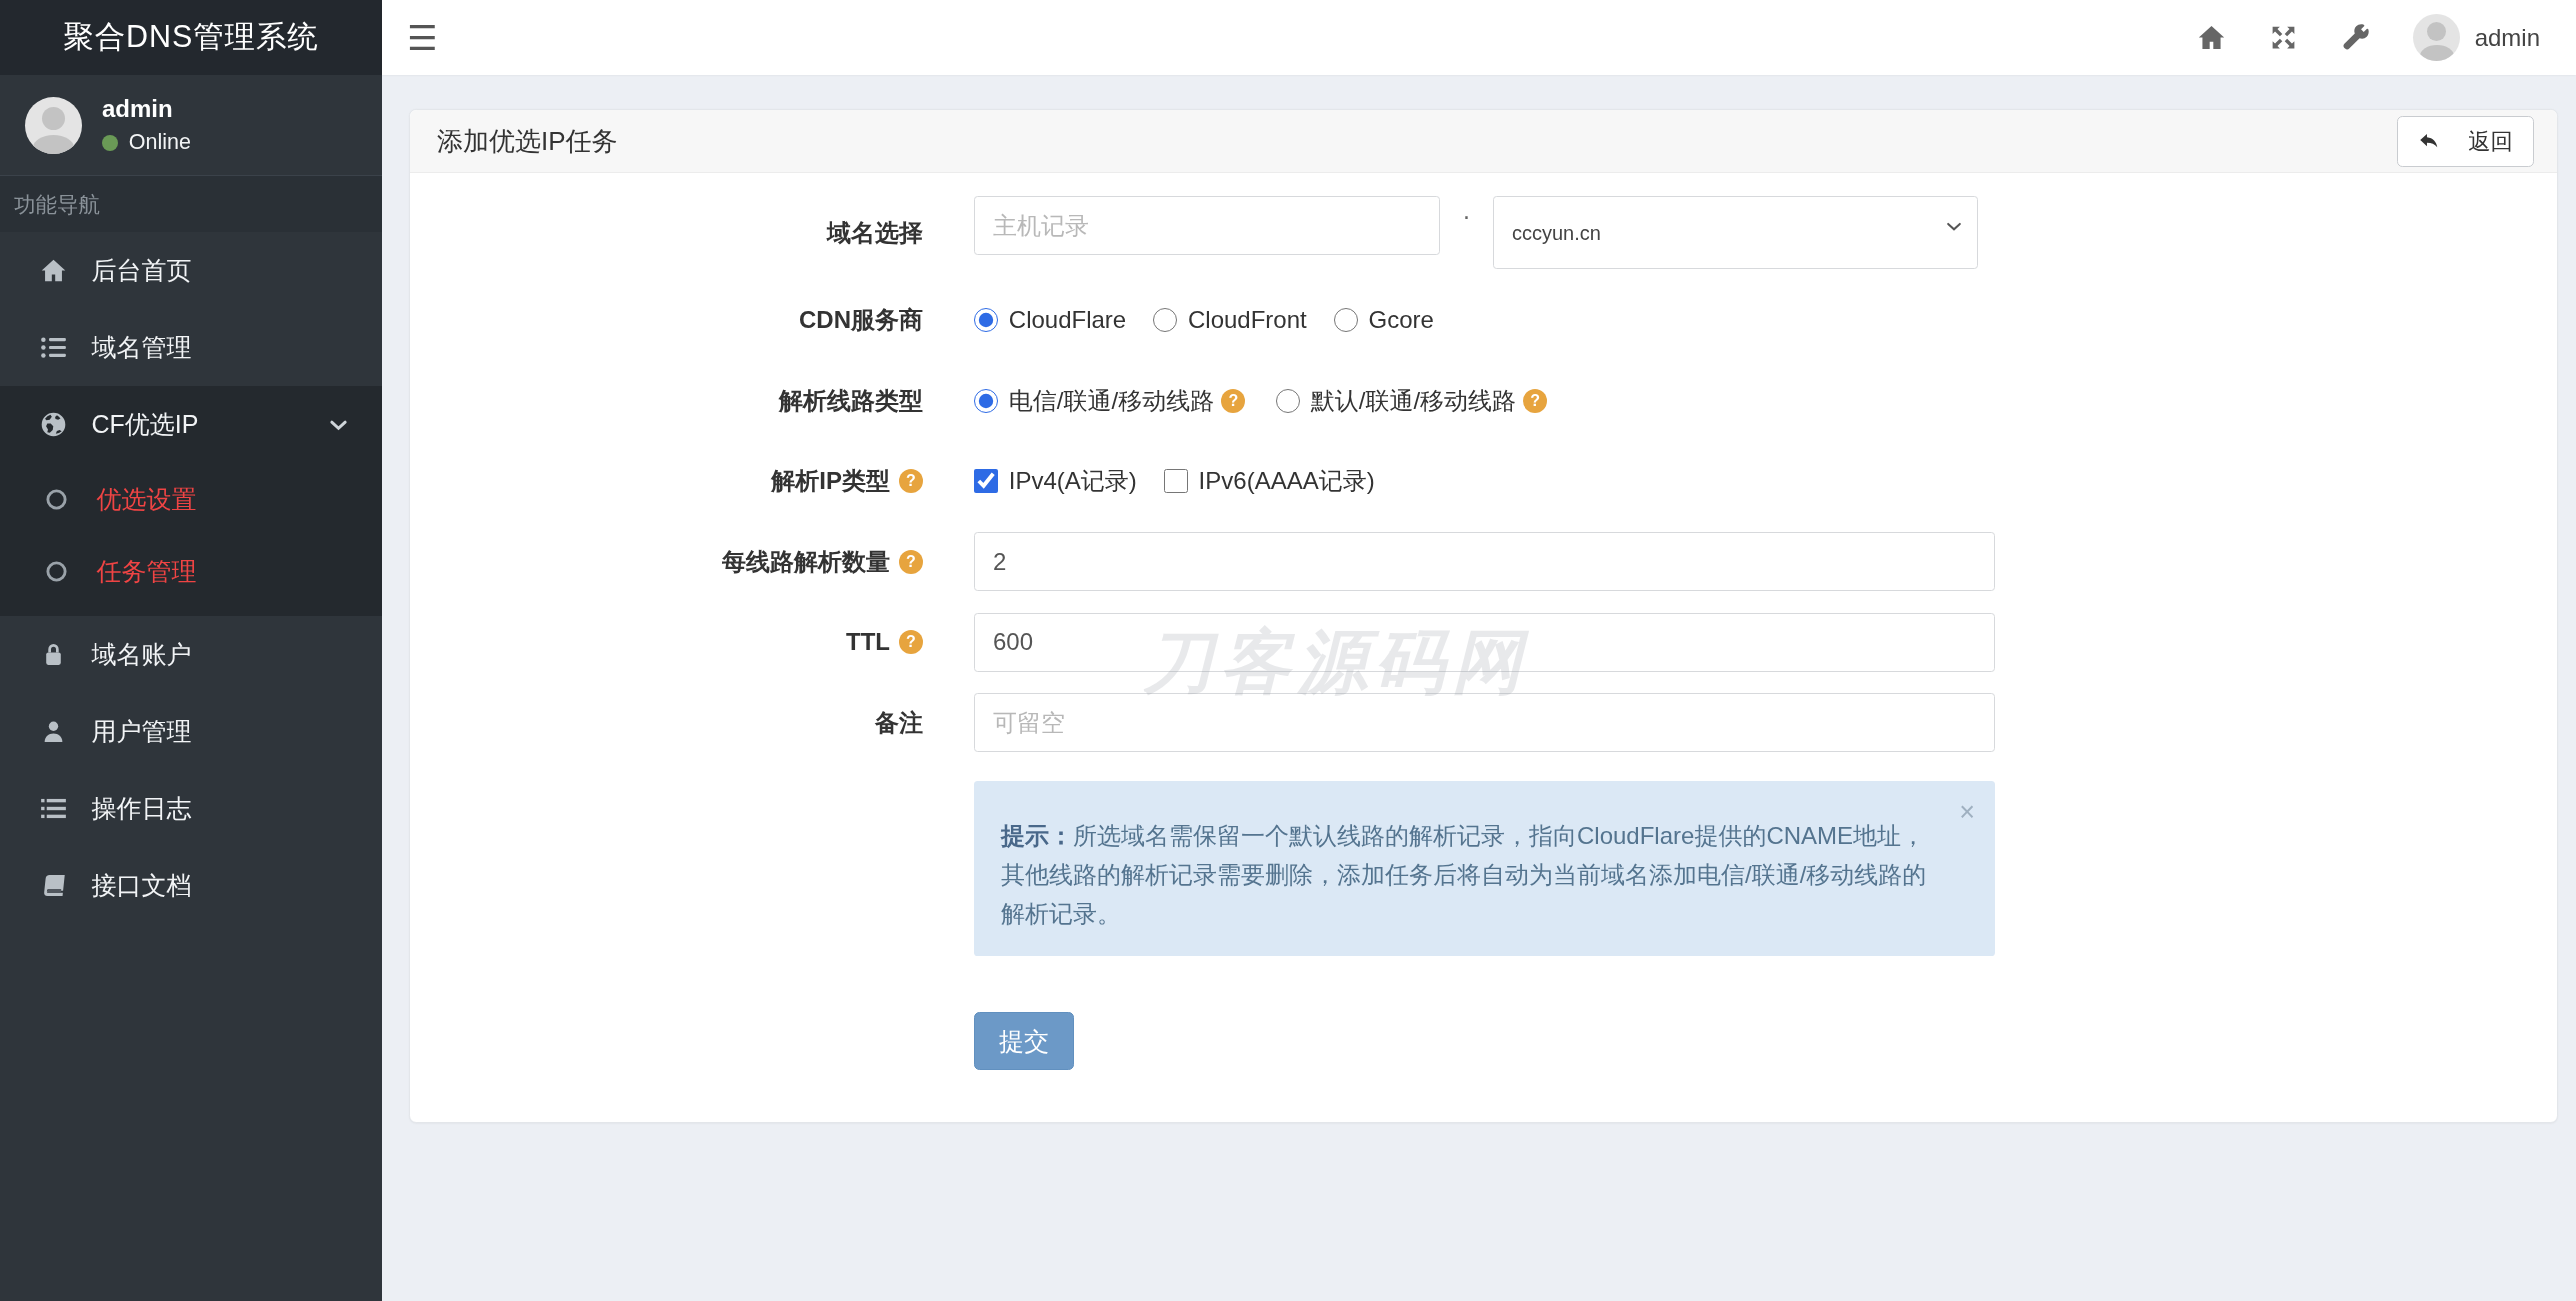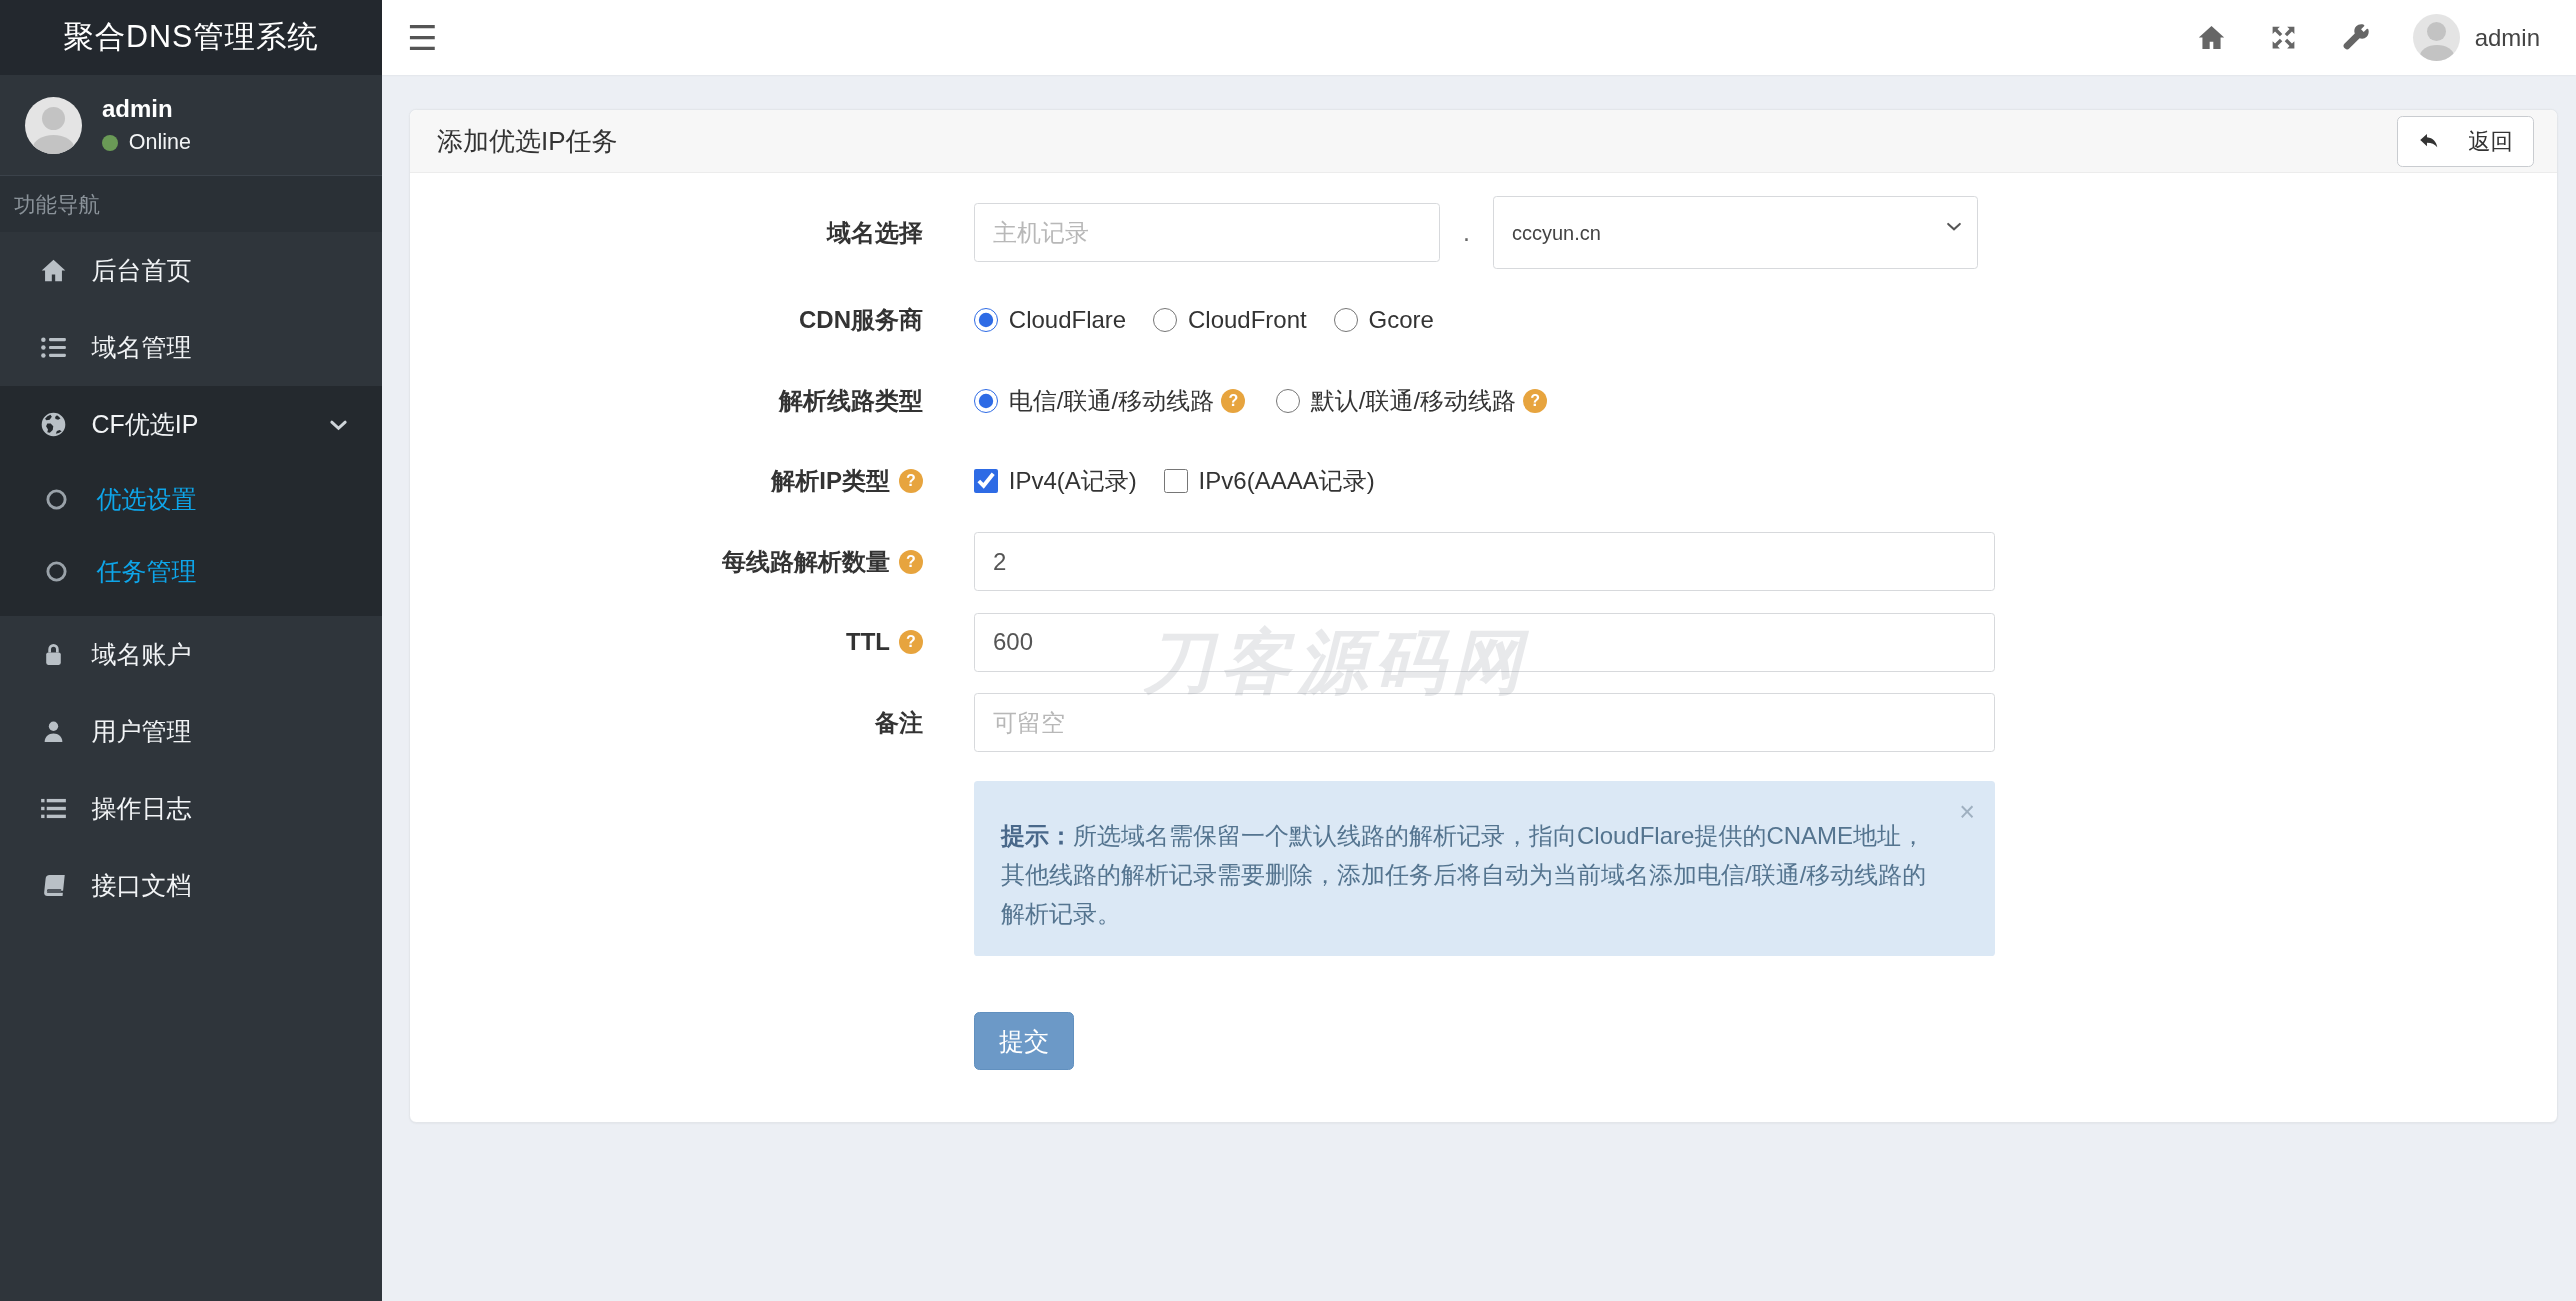--- a/index.html
+++ b/index.html
@@ -22,21 +22,21 @@
   .user-status { font-size:21.5px; color:#f2f4f5; display:flex; align-items:center; gap:10.8px; }
   .status-dot { width:16px; height:16px; border-radius:50%; background:#6a9a56; display:inline-block; }
   .nav-label { height:57px; background:#2a3036; border-top:0.9px solid #3b424a; color:#8a9299;
                font-size:21.5px; display:flex; align-items:center; padding-left:14px; }
   .nav-item { height:77px; display:flex; align-items:center; padding:0 32px 0 38px; font-size:25px;
               color:#f2f4f6; cursor:pointer; }
   .nav-item .ico { width:30.5px; display:flex; justify-content:center; margin-right:23px; color:#b9c0c6; }
   .nav-item .ico svg { display:block; }
   .nav-item.active { background:#24292e; }
   .nav-sub { background:#24292e; padding-bottom:9px; }
-  .nav-subitem { height:72px; display:flex; align-items:center; padding-left:41px; font-size:25px; color:#0ea5e9; cursor:pointer; }
+  .nav-subitem { height:72px; display:flex; align-items:center; padding-left:41px; font-size:25px; color:#ef4444; cursor:pointer; }
   .nav-subitem .ico { width:30.5px; display:flex; justify-content:center; margin-right:25px; color:#9aa2a9; }
   .chev { margin-left:auto; color:#cfd5da; display:flex; }
 
   
   .main { flex:1; display:flex; flex-direction:column; position:relative; }
   .topbar { height:75px; background:#fff; display:flex; align-items:center; padding:0 36px 0 25px;
             box-shadow:0 0.9px 2.7px rgba(0,0,0,0.08); position:relative; z-index:2; }
   .hamburger { font-size:34px; color:#555; cursor:pointer; line-height:1; }
   .topbar-right { margin-left:auto; display:flex; align-items:center; gap:43px; }
   .tb-icon { color:#666; display:flex; cursor:pointer; }
@@ -53,21 +53,21 @@
                   display:flex; align-items:center; padding:0 23px 0 27px; }
   .panel-title { font-size:26px; color:#333; }
   .btn-back { margin-left:auto; display:flex; align-items:center; gap:29px; background:#fff;
               border:0.9px solid #c9ccd0; border-radius:5.4px; padding:9px 20px; font-size:22.4px; color:#333; cursor:pointer; }
   .btn-back svg { display:block; }
 
   .panel-body { padding:23px 0 52px 0; }
   .form-row { display:flex; align-items:center; margin-bottom:21.5px; min-height:59px; }
   .flabel { flex:0 0 513px; text-align:right; font-size:24px; font-weight:bold; color:#333;
             display:flex; justify-content:flex-end; align-items:center; gap:9px; }
-  .fcontrol { margin-left:51px; display:flex; align-items:center; }
+  .fcontrol { margin-left:51px; display:flex; }
   .txt { height:59px; border:0.9px solid #d7d9dc; border-radius:3.6px; font-size:24px; color:#555;
          padding:0 18px; font-family:inherit; background:#fff; outline:none; }
   .txt::placeholder { color:#b8b8b8; }
   .w-full { width:1021px; }
   .host-input { width:466px; }
   .dot-sep { font-size:25px; color:#666; margin:0 23px; }
   .select-wrap { position:relative; width:485px; }
   .select-wrap select { width:100%; height:73px; border:0.9px solid #d7d9dc; border-radius:3.6px; font-size:20px;
          color:#444; padding:0 64px 0 18px; appearance:none; -webkit-appearance:none; background:#fff; font-family:inherit; outline:none; }
   .select-chev { position:absolute; right:14.3px; top:20px; pointer-events:none; color:#555; }

